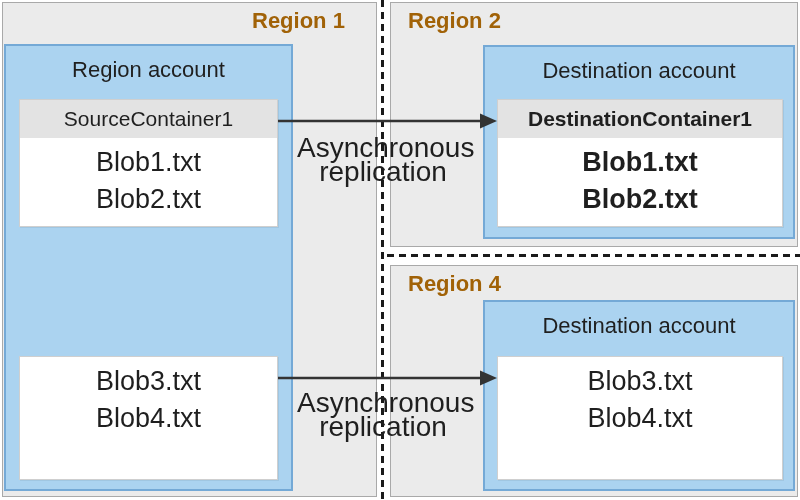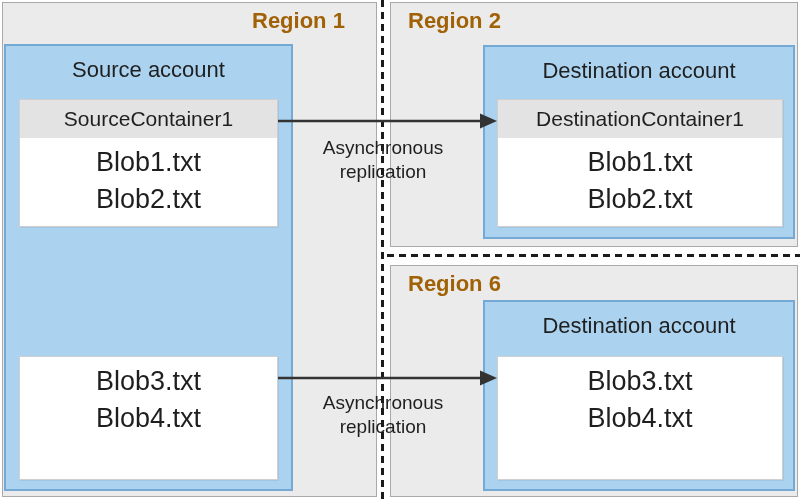--- a/index.html
+++ b/index.html
@@ -57,21 +57,21 @@
     font-size: 22px;
   }
 
   .container-box {
     position: absolute;
     background: #ffffff;
     border: 1px solid #cfcfcf;
     box-shadow: 1px 1px 0 rgba(0,0,0,0.06);
   }
   .box-sc1 { left: 19px;  top: 99px;  width: 257px; height: 126px; }
-  .box-dc1 { left: 497px; top: 99px;  width: 284px; height: 126px; }
+  .box-dc1 { left: 497px; top: 99px;  width: 284px; height: 126px; font-weight: bold; }
   .box-sc2 { left: 19px;  top: 356px; width: 257px; height: 122px; }
   .box-dc2 { left: 497px; top: 356px; width: 284px; height: 122px; }
   .container-header {
     height: 38px;
     background: var(--container-header-fill, #e3e3e3);
     display: flex;
     align-items: center;
     justify-content: center;
     font-size: 21px;
   }
@@ -84,44 +84,44 @@
 
   .arrow-overlay {
     position: absolute;
     left: 0; top: 0;
     pointer-events: none;
   }
   .arrow-label {
     position: absolute;
     width: 172px;
     text-align: center;
-    font-size: 19px;
+    font-size: 28px;
     line-height: 24px;
   }
   .arrow-label-1 { left: 297px; top: 136px; }
   .arrow-label-2 { left: 297px; top: 391px; }
 </style>
 </head>
 <body>
 
 <div class="canvas">
 
   <div class="region region1"></div>
   <div class="region region2"></div>
   <div class="region region3"></div>
 
   <div class="dashed-v"></div>
   <div class="dashed-h"></div>
 
   <div class="region-label label-r1">Region 1</div>
   <div class="region-label label-r2">Region 2</div>
-  <div class="region-label label-r3">Region 6</div>
+  <div class="region-label label-r3">Region 4</div>
 
   <div class="account account-src">
-    <div class="account-title">Source account</div>
+    <div class="account-title">Region account</div>
   </div>
 
   <div class="account account-dst1">
     <div class="account-title">Destination account</div>
   </div>
 
   <div class="account account-dst2">
     <div class="account-title">Destination account</div>
   </div>
 

